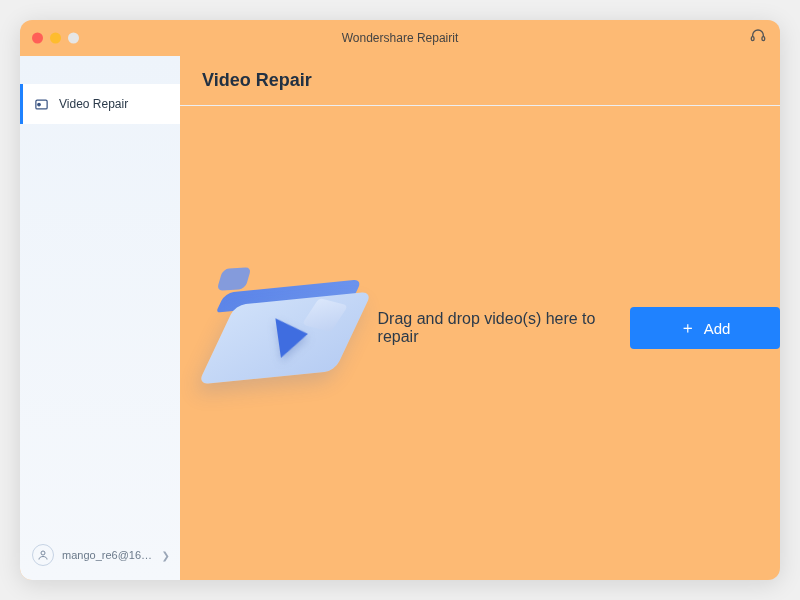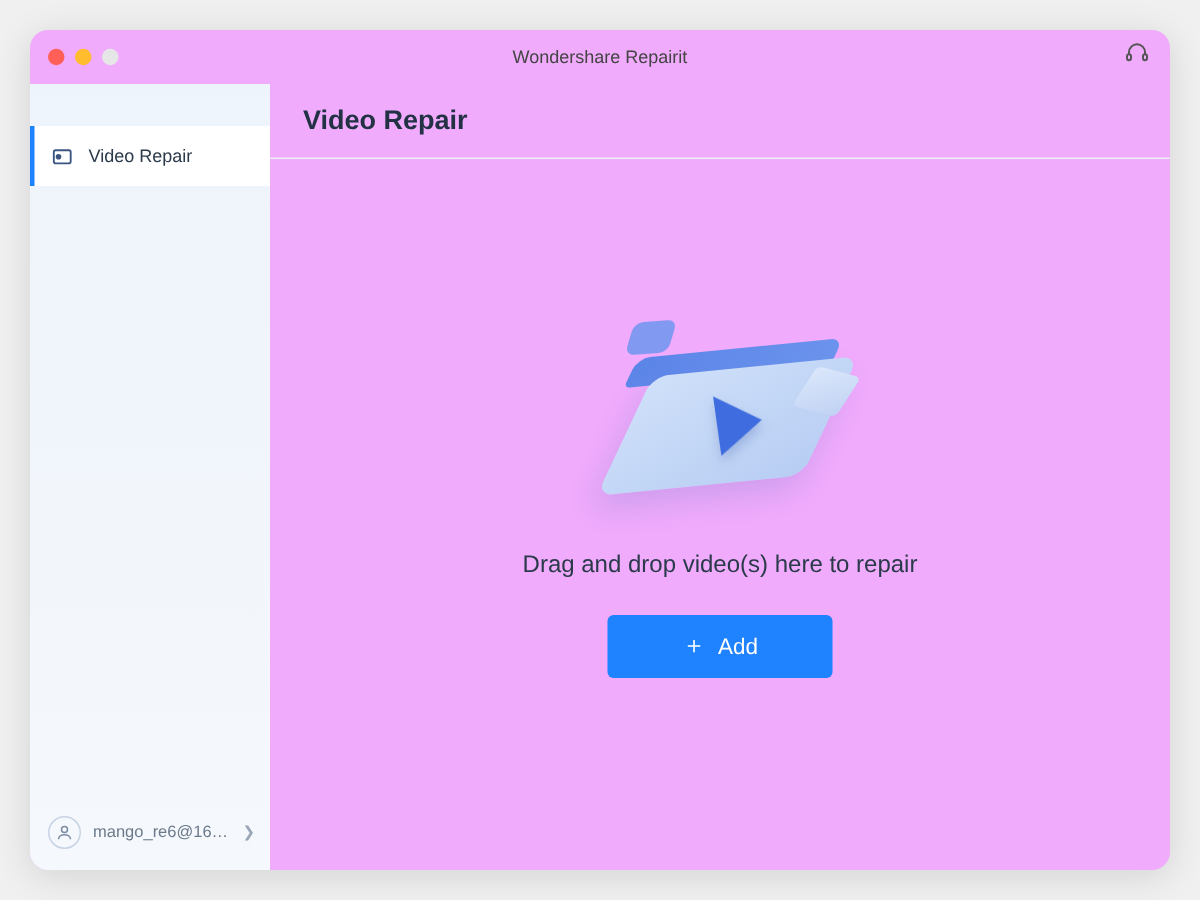--- a/index.html
+++ b/index.html
@@ -9,21 +9,21 @@
       width: 800px;
       height: 600px;
       overflow: hidden;
       display: flex;
       align-items: center;
       justify-content: center;
     }
     .window {
       width: 760px;
       height: 560px;
-      background: #f0abfc;
+      background: #fdba74;
       border-radius: 12px;
       box-shadow: 0 4px 24px rgba(0,0,0,0.12);
       overflow: hidden;
       display: flex;
       flex-direction: column;
       position: relative;
     }
     .titlebar {
       height: 36px;
       display: flex;
@@ -131,21 +131,21 @@
       border-bottom: 1px solid #eceff3;
     }
     .page-title {
       font-size: 18px;
       font-weight: 700;
       color: #223143;
     }
     .dropzone {
       flex: 1;
       display: flex;
-      flex-direction: column;
+      flex-direction: row;
       align-items: center;
       justify-content: center;
       gap: 24px;
       padding-bottom: 30px;
     }
     .illustration {
       width: 200px;
       height: 140px;
       position: relative;
     }

